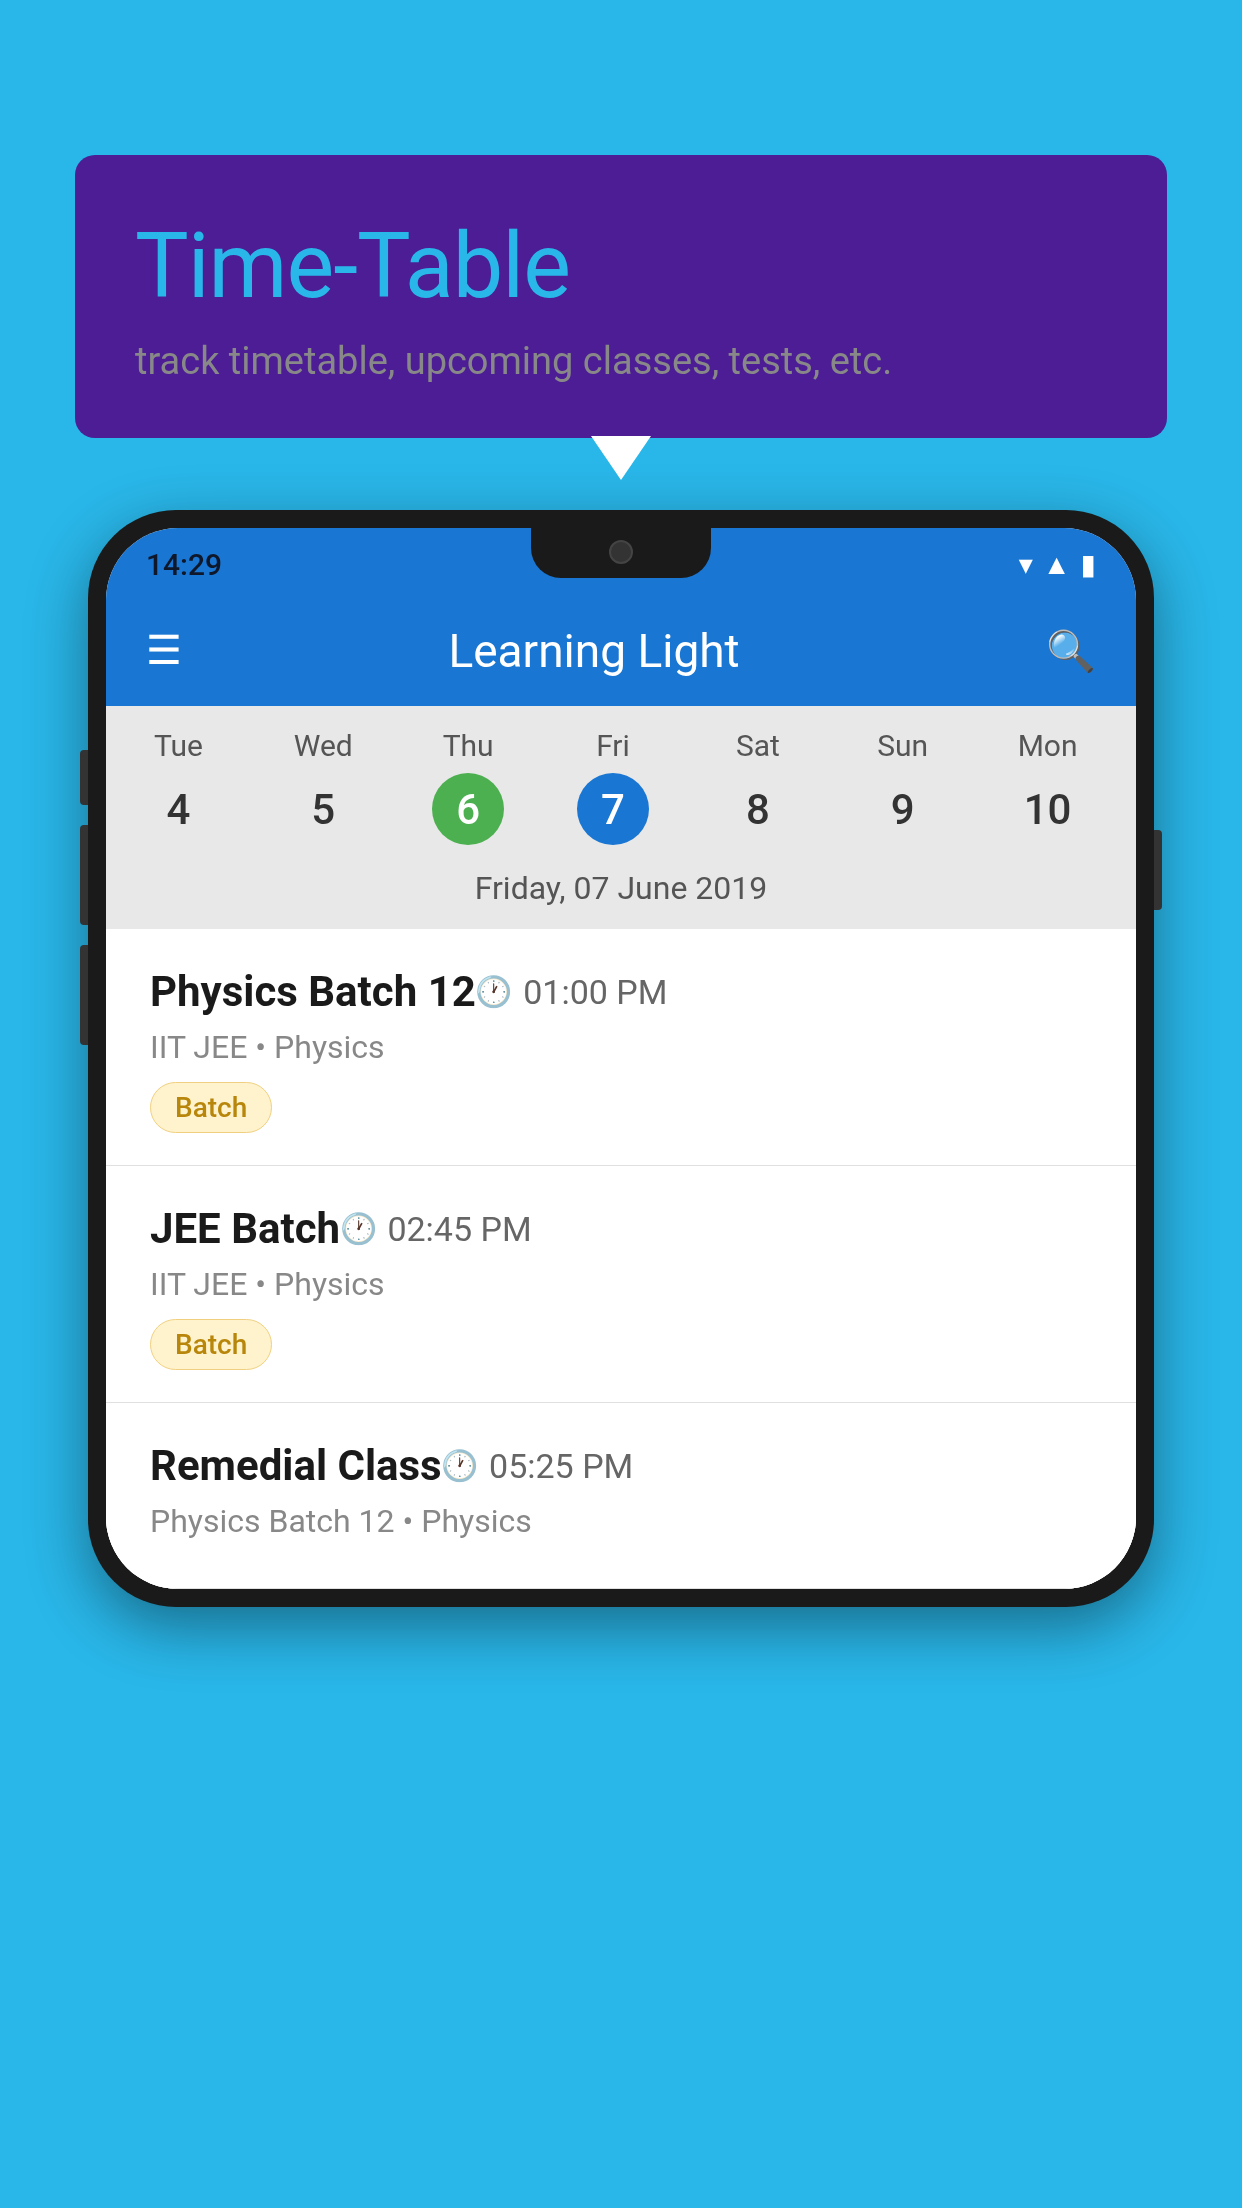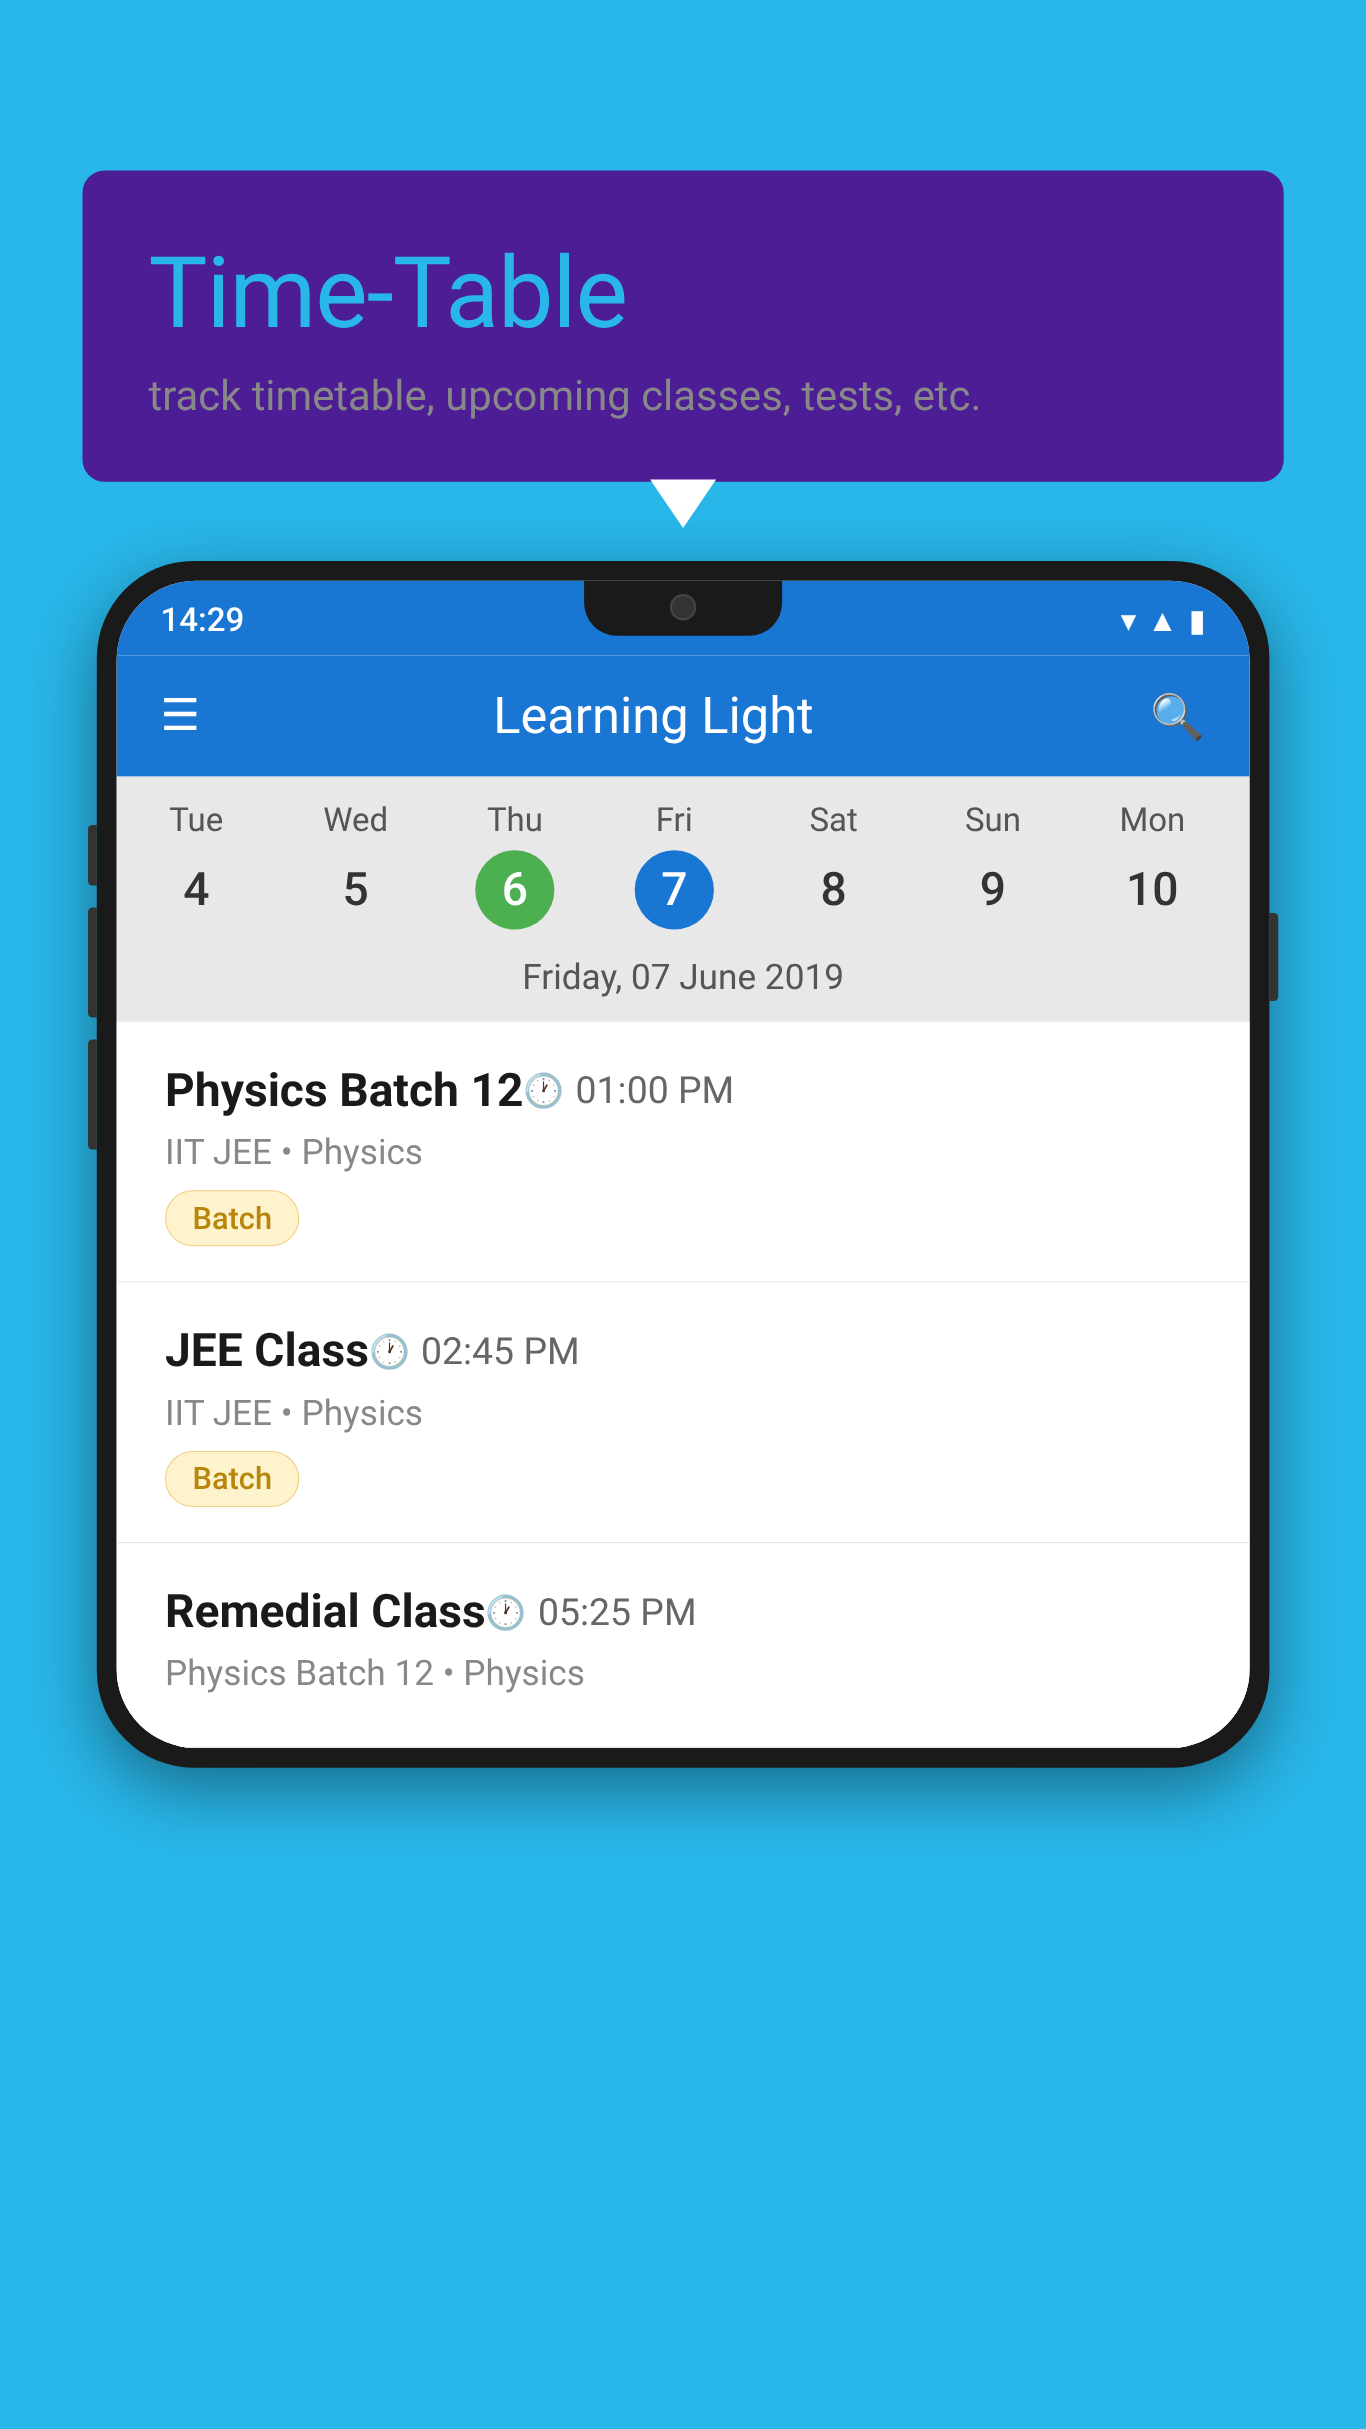--- a/index.html
+++ b/index.html
@@ -111,21 +111,21 @@
     .status-bar {
       background: #1976D2;
       padding: 20px 40px 15px 40px;
       display: flex;
       justify-content: space-between;
       align-items: center;
       height: 68px;
     }
 
     .status-time {
-      color: #ffffff;
+      color: #0f172a;
       font-size: 30px;
       font-weight: 500;
     }
 
     .status-icons {
       display: flex;
       align-items: center;
       gap: 10px;
     }
 
@@ -384,21 +384,21 @@
       <div class="schedule-list">
 
       <div class="schedule-item"><div class="schedule-item-header">
               <div class="schedule-item-title">Physics Batch 12</div>
               <div class="schedule-item-time">
                 <span class="clock-icon">🕐</span>
                 <span>01:00 PM</span>
               </div>
             </div><div class="schedule-item-sub">IIT JEE • Physics</div><span class="batch-badge">Batch</span></div>
           <div class="schedule-item"><div class="schedule-item-header">
-              <div class="schedule-item-title">JEE Class</div>
+              <div class="schedule-item-title">JEE Batch</div>
               <div class="schedule-item-time">
                 <span class="clock-icon">🕐</span>
                 <span>02:45 PM</span>
               </div>
             </div><div class="schedule-item-sub">IIT JEE • Physics</div><span class="batch-badge">Batch</span></div>
           <div class="schedule-item">
             <div class="schedule-item-header">
               <div class="schedule-item-title">Remedial Class</div>
               <div class="schedule-item-time">
                 <span class="clock-icon">🕐</span>

